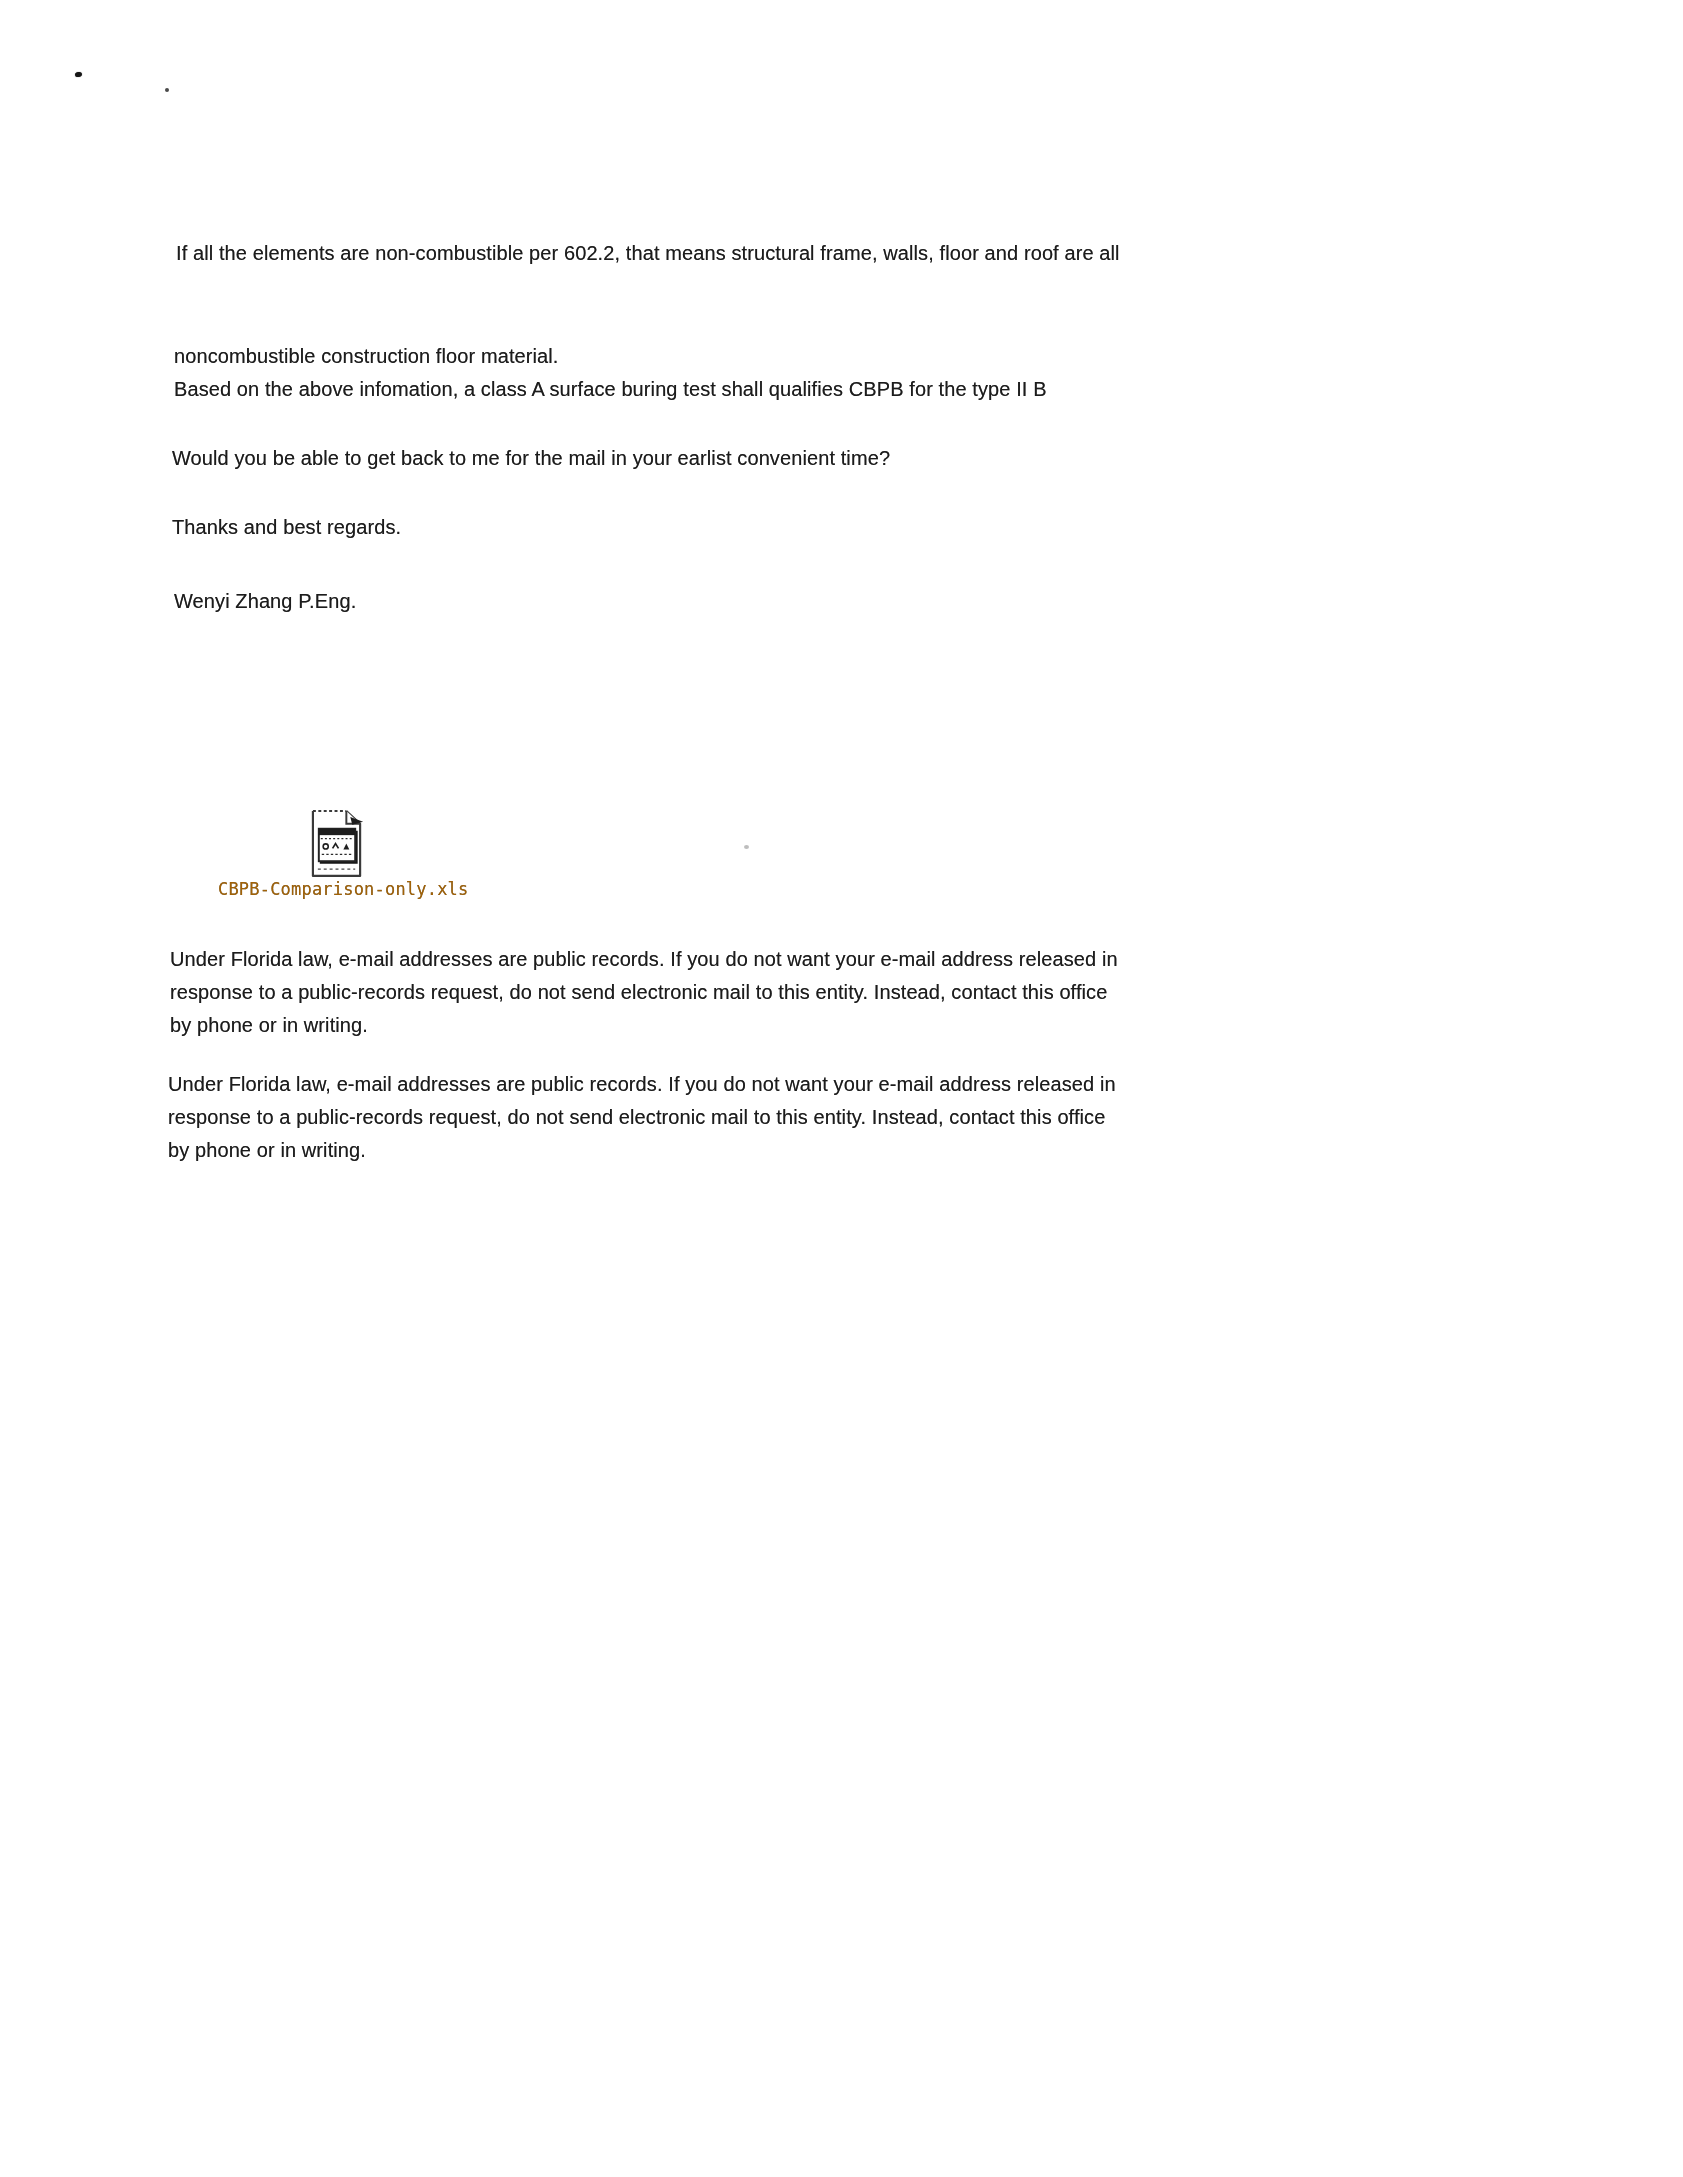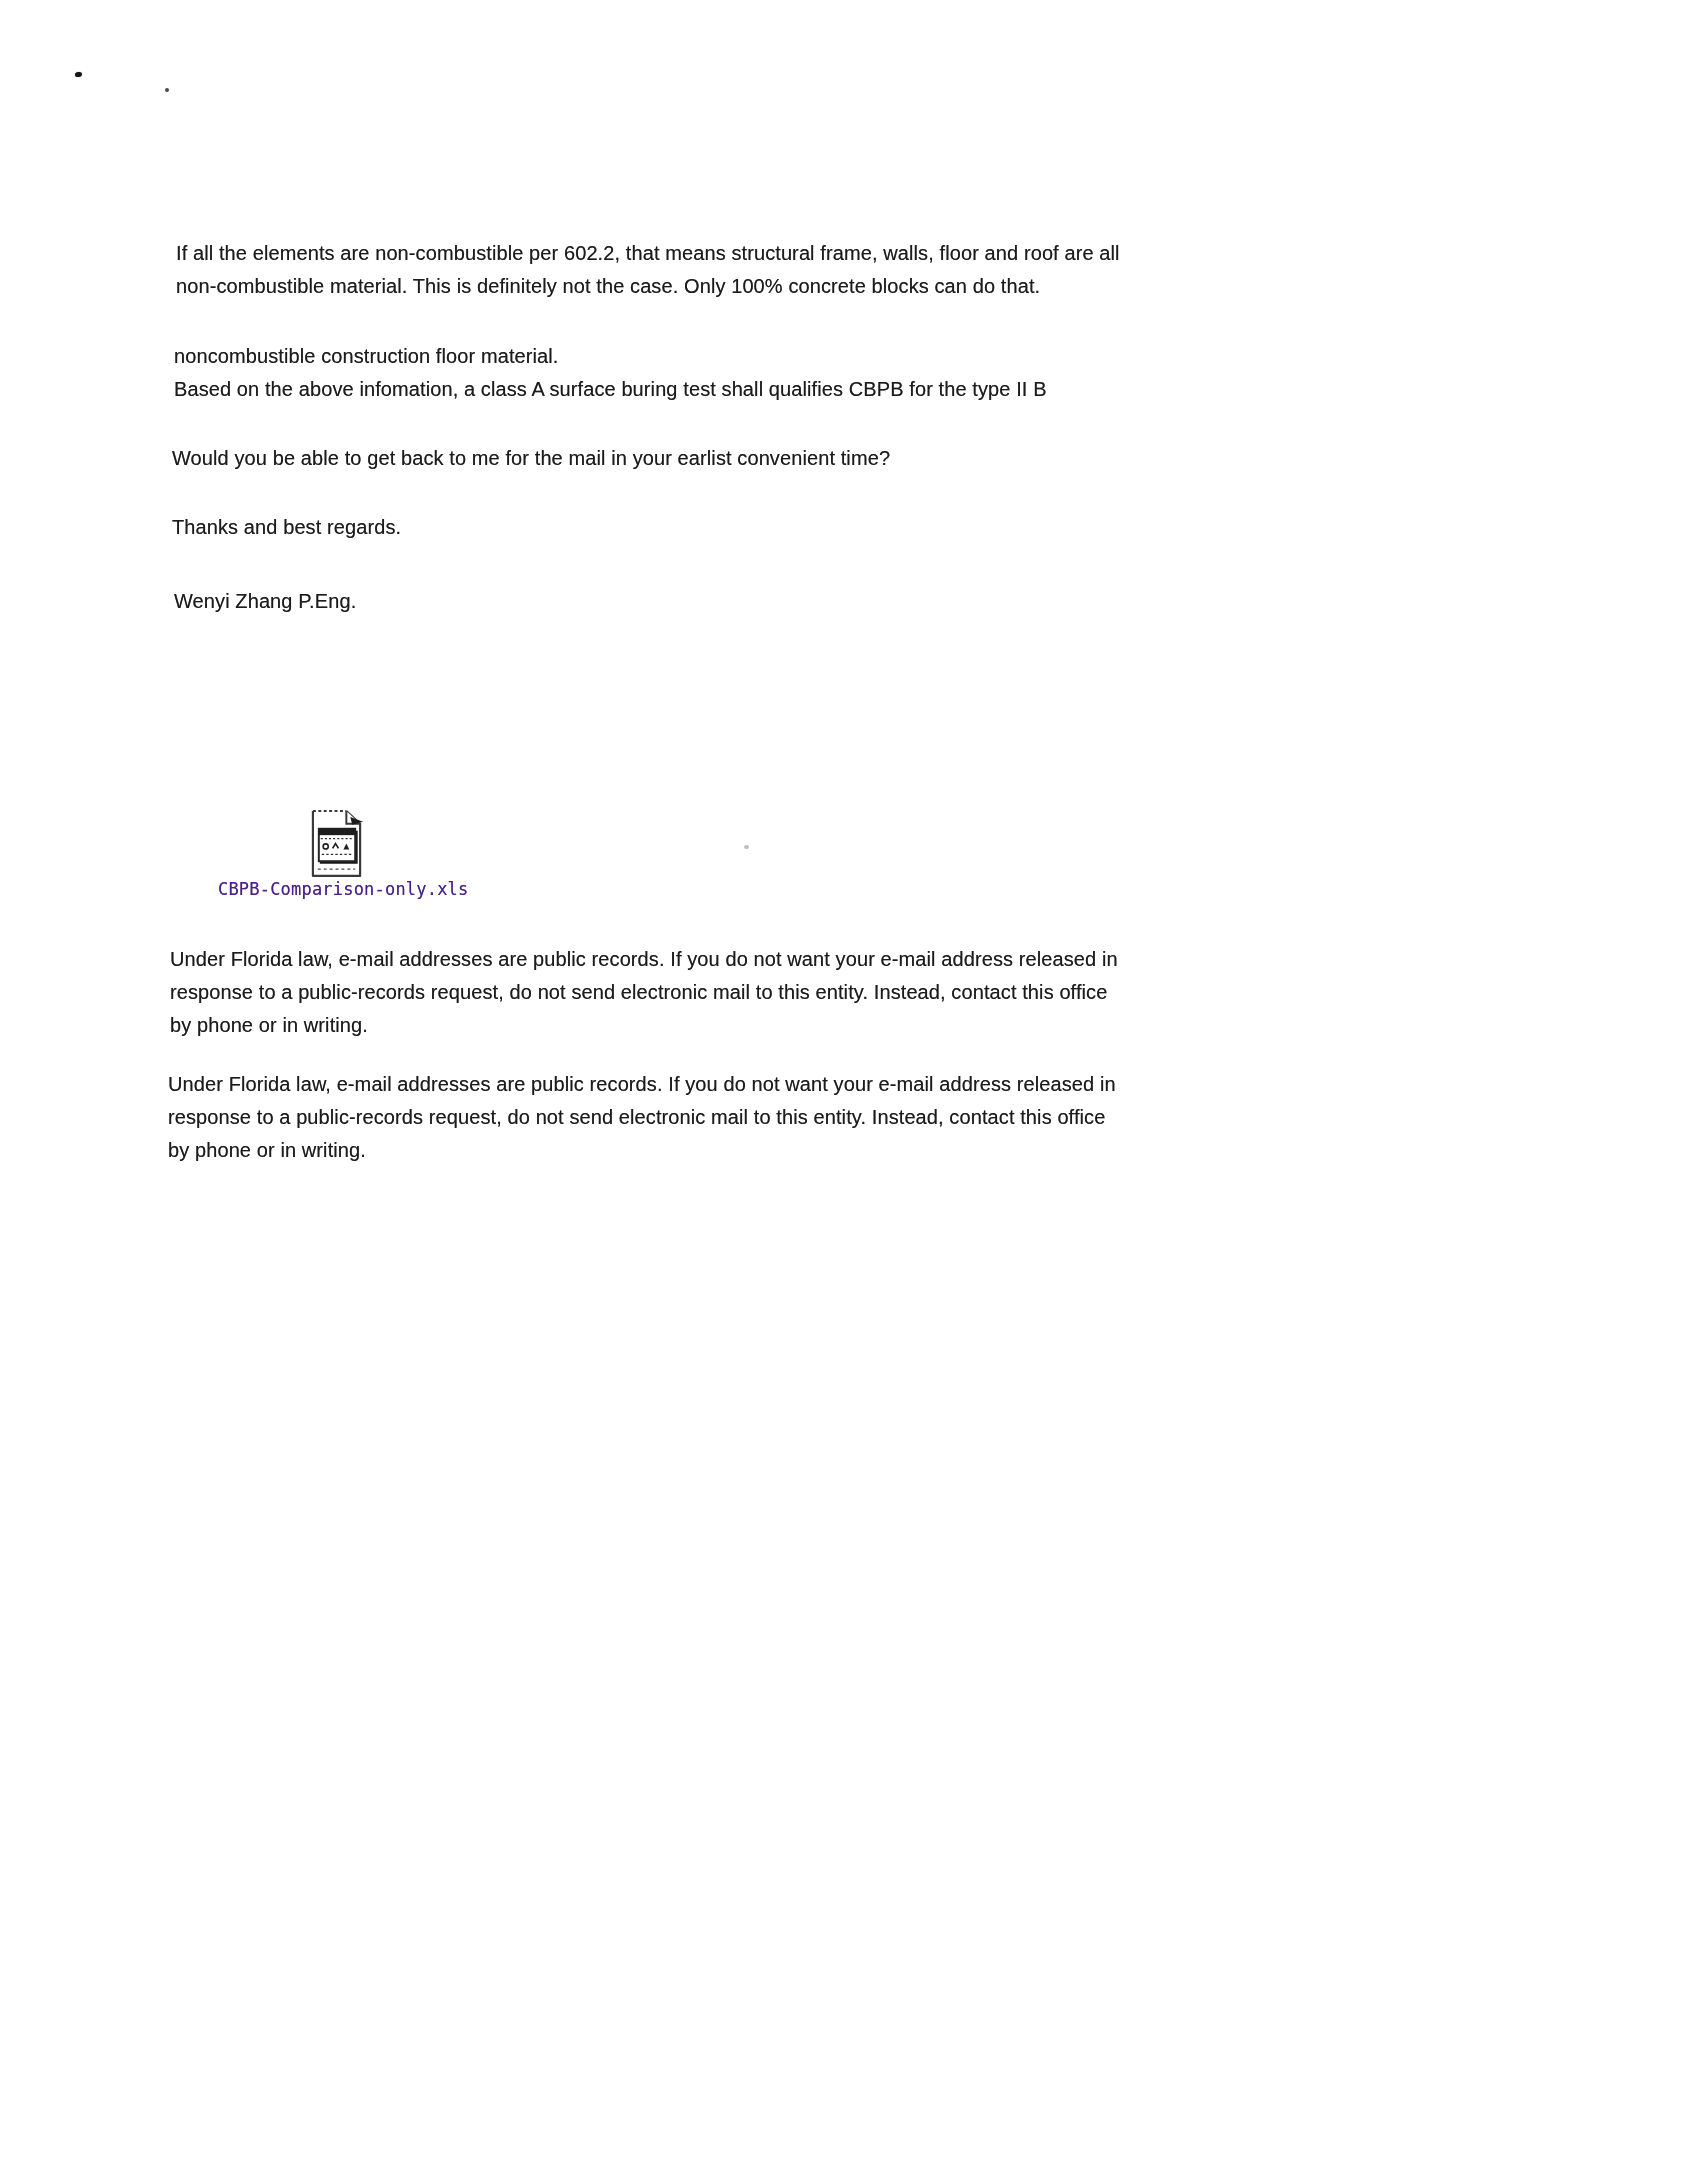--- a/index.html
+++ b/index.html
@@ -26,37 +26,36 @@
   .speck.s2{left:165px;top:88px;width:4px;height:4px;background:#4a4a4a;}
   .speck.s3{left:744px;top:845px;width:5px;height:4px;background:#9a9a9a;opacity:.65;}
   .attach{position:absolute;}
   .attach-icon{position:absolute;left:308px;top:807px;width:59px;height:73px;}
   .attach-label{
     position:absolute;left:218px;top:877px;
     font-family:"DejaVu Sans Mono", monospace;
     font-size:17px;
     line-height:24px;
     letter-spacing:0.2px;
-    color:#4c1d95;
+    color:#a16207;
     text-shadow:0 0 0.5px rgba(25,25,25,0.55);
     white-space:nowrap;
   }
 </style>
 </head>
 <body>
 
 <div class="sheet">
 
   <span class="speck s1"></span>
   <span class="speck s2"></span>
   <span class="speck s3"></span>
 
   <div class="block" style="left:176px;top:237px;">
     <div class="tline">If all the elements are non-combustible per 602.2, that means structural frame, walls, floor and roof are all</div>
-    <div class="tline">non-combustible material. This is definitely not the case. Only 100% concrete blocks can do that.</div>
   </div>
 
   <div class="block" style="left:174px;top:340px;">
     <div class="tline">noncombustible construction floor material.</div>
     <div class="tline">Based on the above infomation, a class A surface buring test shall qualifies CBPB for the type II B</div>
   </div>
 
   <div class="block" style="left:172px;top:442px;">
     <div class="tline">Would you be able to get back to me for the mail in your earlist convenient time?</div>
   </div>

